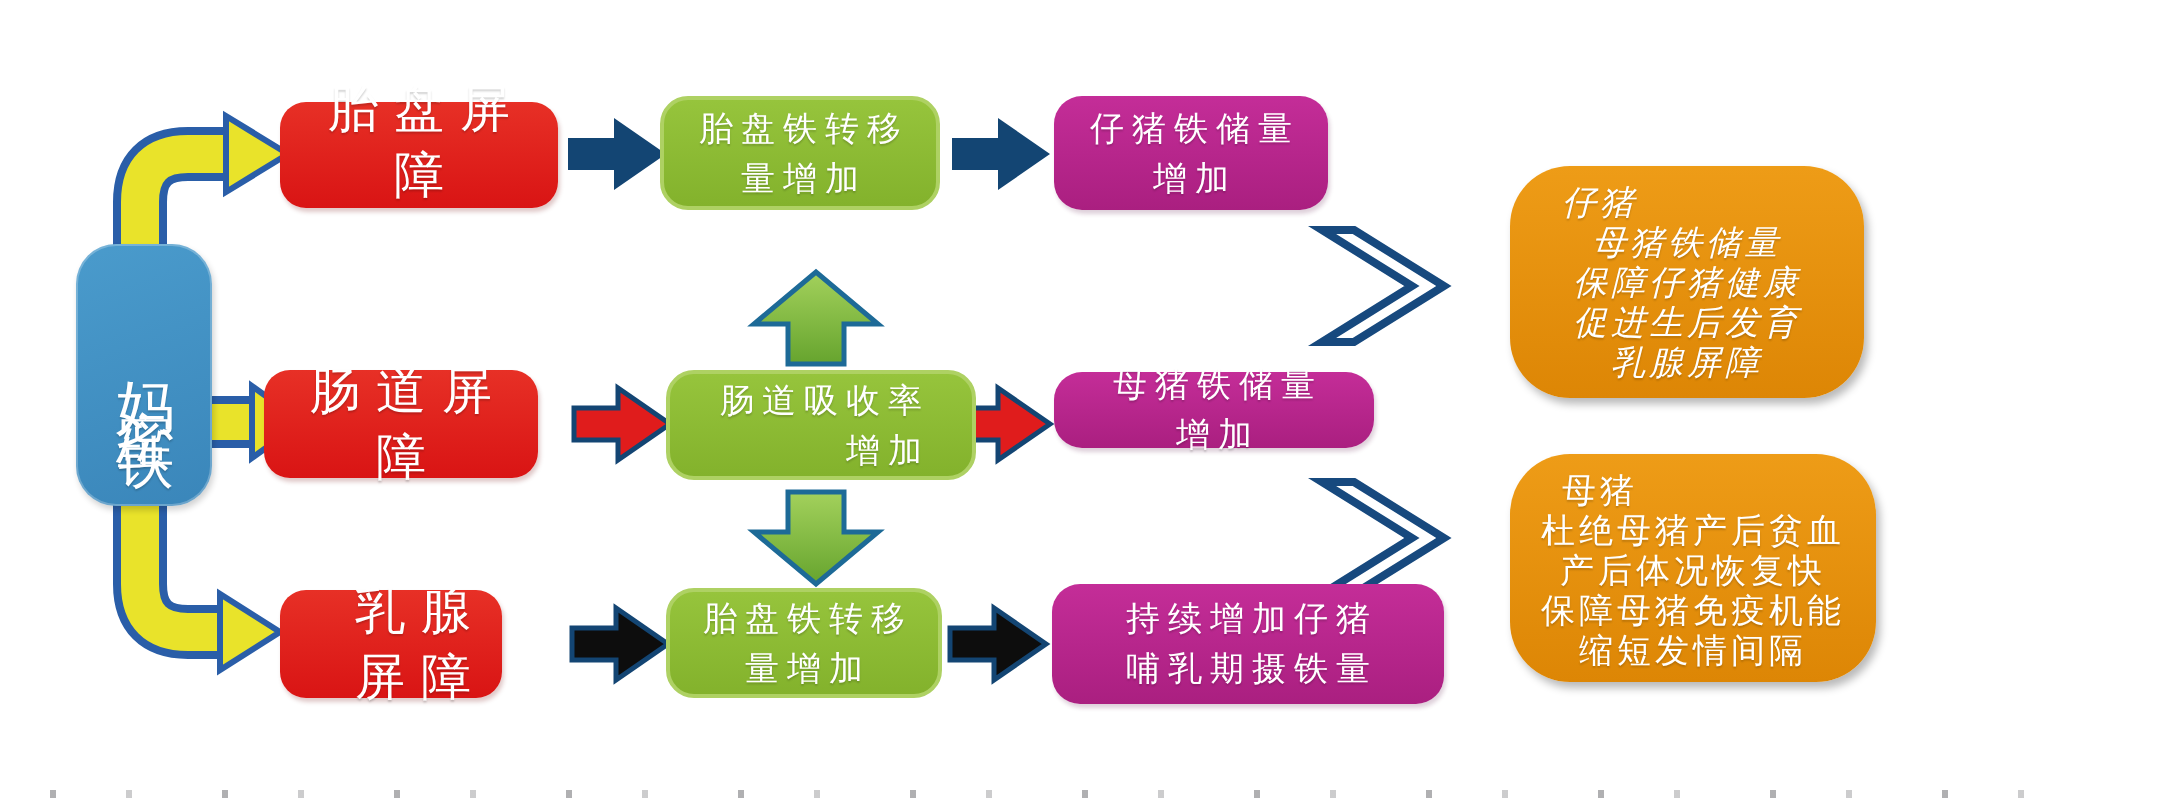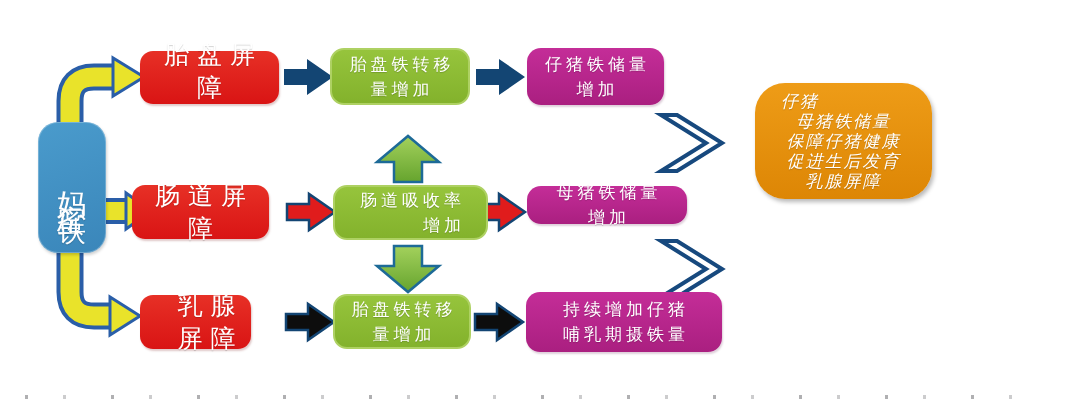--- a/index.html
+++ b/index.html
@@ -151,15 +151,22 @@
 哺乳期摄铁量</span>
   </div>
 
   <div class="box result res1">
     <div class="line first">仔猪</div>
     <div class="line">母猪铁储量</div>
     <div class="line">保障仔猪健康</div>
     <div class="line">促进生后发育</div>
     <div class="line">乳腺屏障</div>
   </div>
+  <div class="box result res2">
+    <div class="line first">母猪</div>
+    <div class="line">杜绝母猪产后贫血</div>
+    <div class="line">产后体况恢复快</div>
+    <div class="line">保障母猪免疫机能</div>
+    <div class="line">缩短发情间隔</div>
+  </div>
 
   <div class="fragments"></div>
 </div>
 
 </body></html>

